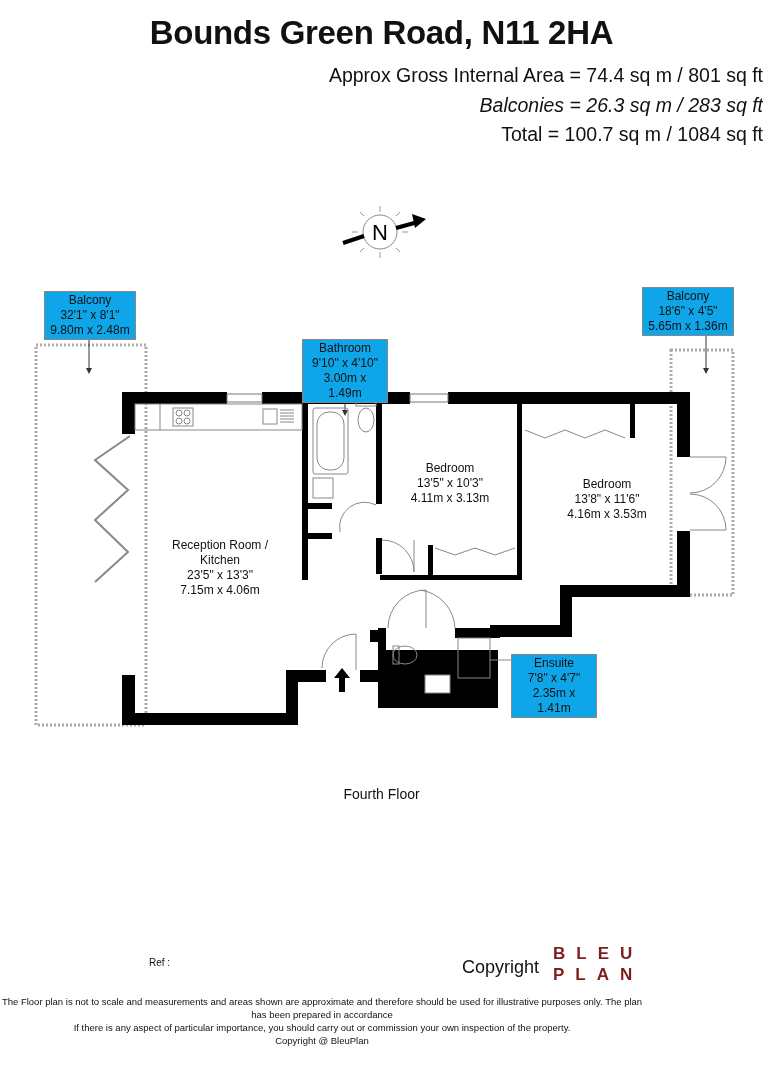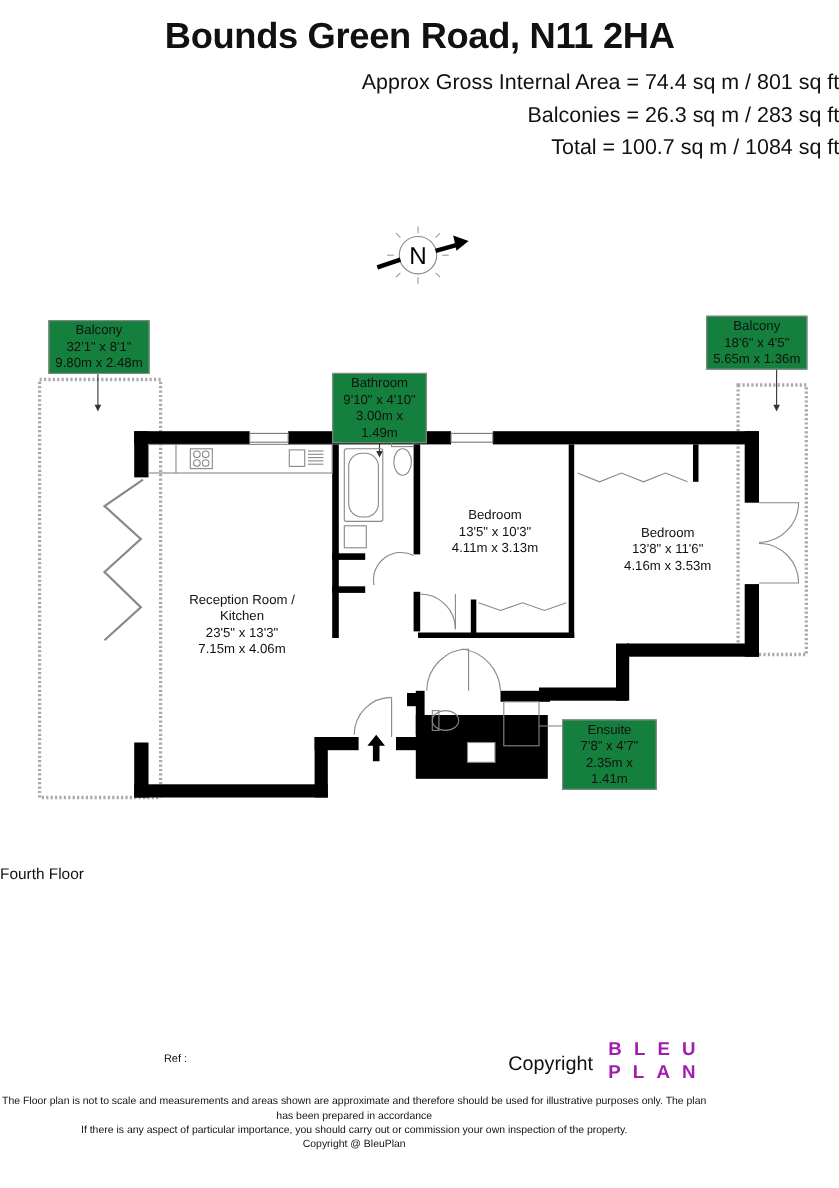--- a/index.html
+++ b/index.html
@@ -1,26 +1,26 @@
 <!DOCTYPE html>
 <html><head>
 <meta charset="utf-8">
 <style>
   html, body { margin: 0; padding: 0; background: #ffffff; }
   body { width: 763px; height: 1080px; position: relative; overflow: hidden; font-family: "Liberation Sans", sans-serif; color: #111; }
   .title { position: absolute; left: 0; width: 763px; top: 14px; text-align: center; font-size: 33px; font-weight: bold; letter-spacing: -0.3px; }
   .sub { position: absolute; left: 0; width: 763px; text-align: right; font-size: 19.5px; }
-  .sub1 { top: 64px; } .sub2 { top: 94px; } .sub3 { top: 123px; }
+  .sub1 { top: 64px; } .sub2 { top: 94px; font-style: italic; } .sub3 { top: 123px; }
   svg.plan { position: absolute; left: 0; top: 0; }
   .label { position: absolute; text-align: center; font-size: 12px; line-height: 15px; }
-  .boxed { border: 1px solid #888; background: #15803d; padding: 1px 3px; }
-  .floor-name { position: absolute; left: 0; width: 763px; top: 786px; text-align: left; font-size: 14px; }
+  .boxed { border: 1px solid #888; background: #0ea5e9; padding: 1px 3px; }
+  .floor-name { position: absolute; left: 0; width: 763px; top: 786px; text-align: center; font-size: 14px; }
   .ref { position: absolute; left: 149px; top: 957px; font-size: 10px; }
   .copyright { position: absolute; left: 462px; top: 957px; font-size: 18px; }
-  .logo { position: absolute; left: 553px; top: 943px; color: #a21caf; font-weight: bold; font-size: 17px; letter-spacing: 11px; line-height: 21px; }
+  .logo { position: absolute; left: 553px; top: 943px; color: #7f1d1d; font-weight: bold; font-size: 17px; letter-spacing: 11px; line-height: 21px; }
   .disclaimer { position: absolute; left: 0; width: 644px; top: 995px; text-align: center; font-size: 9.5px; line-height: 13px; }
 </style>
 </head>
 <body>
 
 <div class="title">Bounds Green Road, N11 2HA</div>
 <div class="sub sub1">Approx Gross Internal Area = 74.4 sq m / 801 sq ft</div>
 <div class="sub sub2">Balconies = 26.3 sq m / 283 sq ft</div>
 <div class="sub sub3">Total = 100.7 sq m / 1084 sq ft</div>
 

